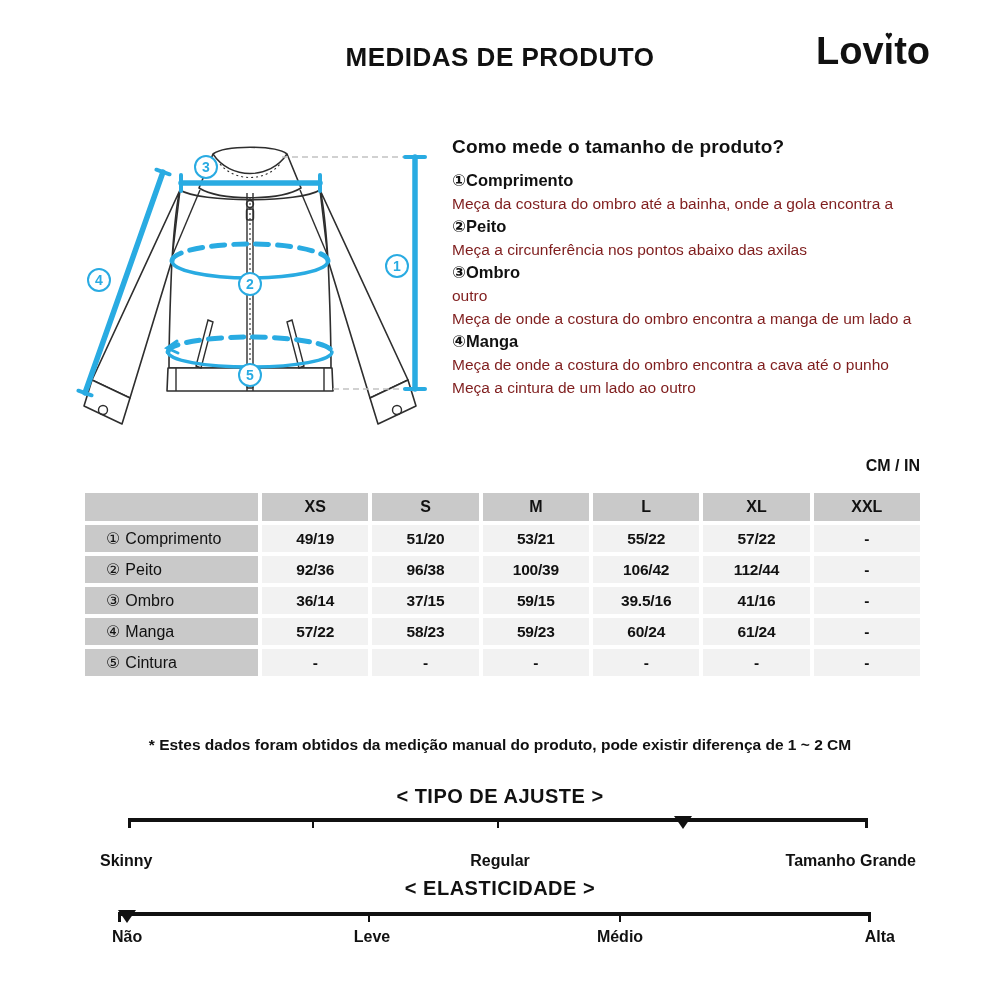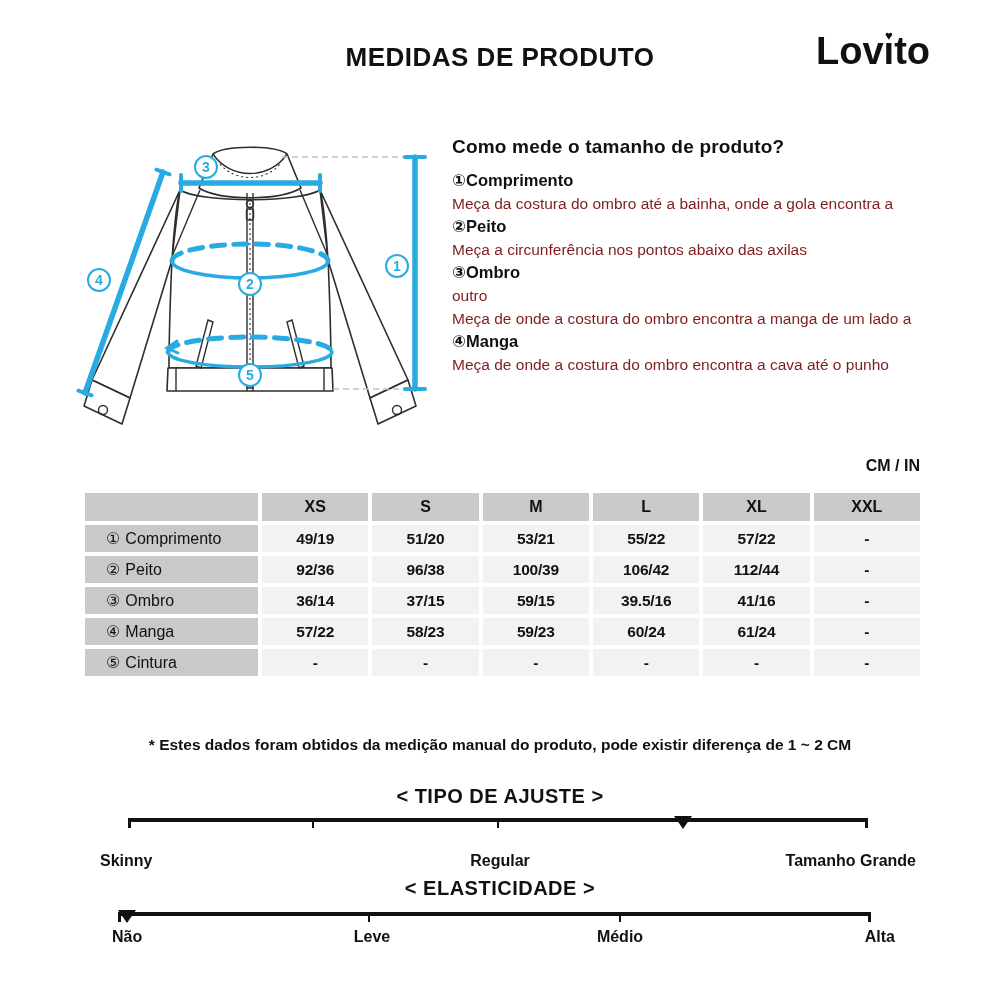--- a/index.html
+++ b/index.html
@@ -170,20 +170,23 @@
     <div class="g-desc">
       <div>outro</div>
       <div>Meça de onde a costura do ombro encontra a manga de um lado a</div>
     </div>
 
     <div class="g-label"><span>④</span><span>Manga</span></div>
     <div class="g-desc">
       <div>Meça de onde a costura do ombro encontra a cava até o punho</div>
     </div>
 
+    <div class="g-desc">
+      <div>Meça a cintura de um lado ao outro</div>
+    </div>
   </div>
 
   <div class="units">CM / IN</div>
 
   <div class="size-table">
     <div class="th"></div>
     <div class="th">XS</div>
     <div class="th">S</div>
     <div class="th">M</div>
     <div class="th">L</div>

